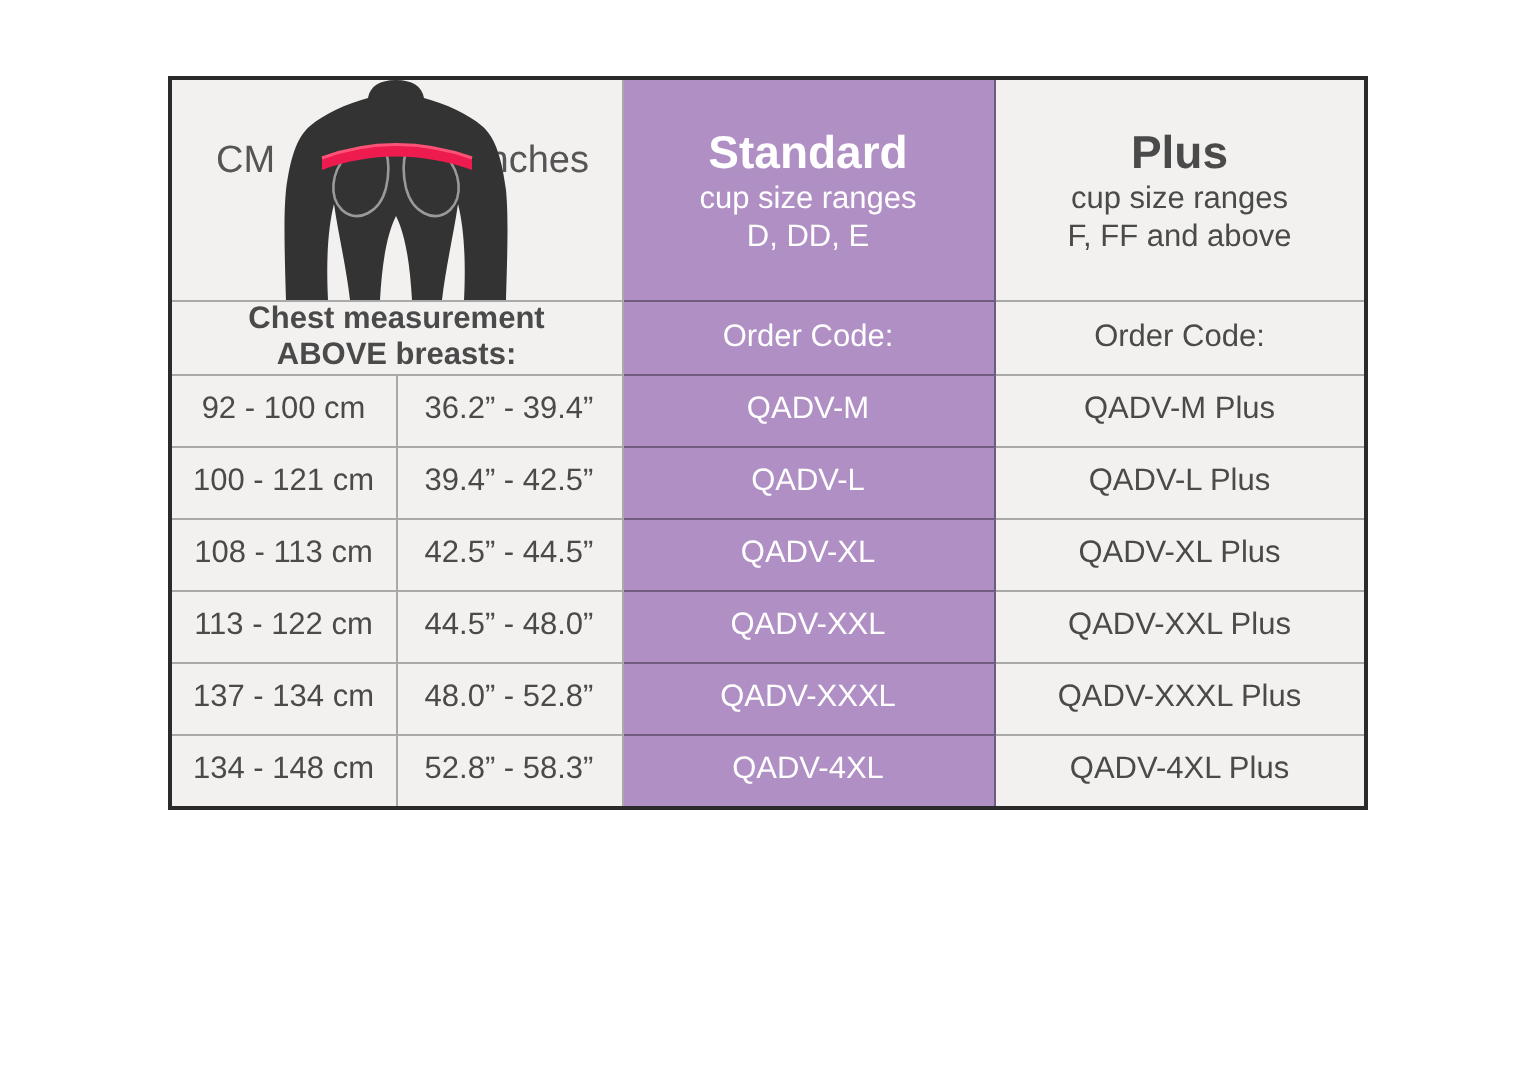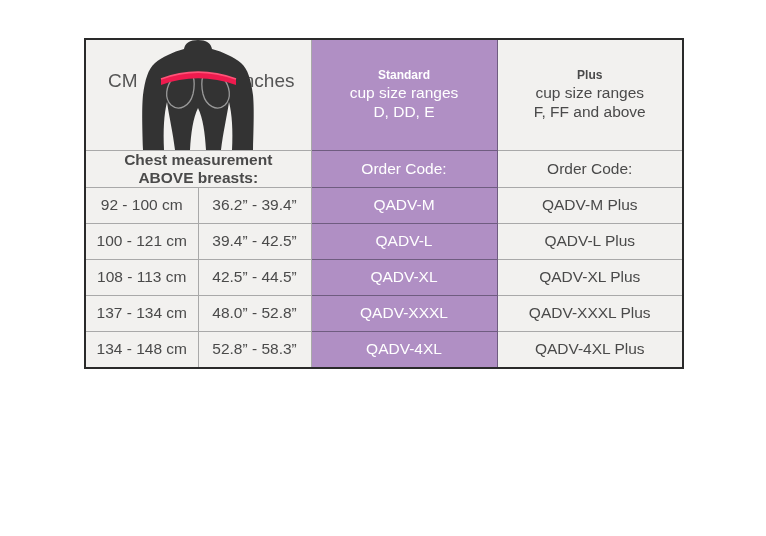--- a/index.html
+++ b/index.html
@@ -119,21 +119,21 @@
     margin-top: 44px;
   }
   .plus-order {
     height: 52px;
     font-size: 17.5px;
     color: #4a4a4a;
   }
   .head-title {
     display: block;
     font-weight: bold;
-    font-size: 12px;
+    font-size: 23px;
     margin-bottom: 1px;
   }
   .head-l2, .head-l3 { display: block; }
 
   .row-cell { font-size: 16px; color: #4a4a4a; }
   .plus-cell { font-size: 16px; color: #4a4a4a; }
 
   
   .note-cell {
     height: 56px;
@@ -228,20 +228,26 @@
         <td class="std">QADV-L</td>
         <td class="plus-cell">QADV-L Plus</td>
       </tr>
       <tr>
         <td class="row-cell">108 - 113 cm</td>
         <td class="row-cell">42.5” - 44.5”</td>
         <td class="std">QADV-XL</td>
         <td class="plus-cell">QADV-XL Plus</td>
       </tr>
       <tr>
+        <td class="row-cell">113 - 122 cm</td>
+        <td class="row-cell">44.5” - 48.0”</td>
+        <td class="std">QADV-XXL</td>
+        <td class="plus-cell">QADV-XXL Plus</td>
+      </tr>
+      <tr>
         <td class="row-cell">137 - 134 cm</td>
         <td class="row-cell">48.0” - 52.8”</td>
         <td class="std">QADV-XXXL</td>
         <td class="plus-cell">QADV-XXXL Plus</td>
       </tr>
       <tr>
         <td class="row-cell">134 - 148 cm</td>
         <td class="row-cell">52.8” - 58.3”</td>
         <td class="std">QADV-4XL</td>
         <td class="plus-cell">QADV-4XL Plus</td>

